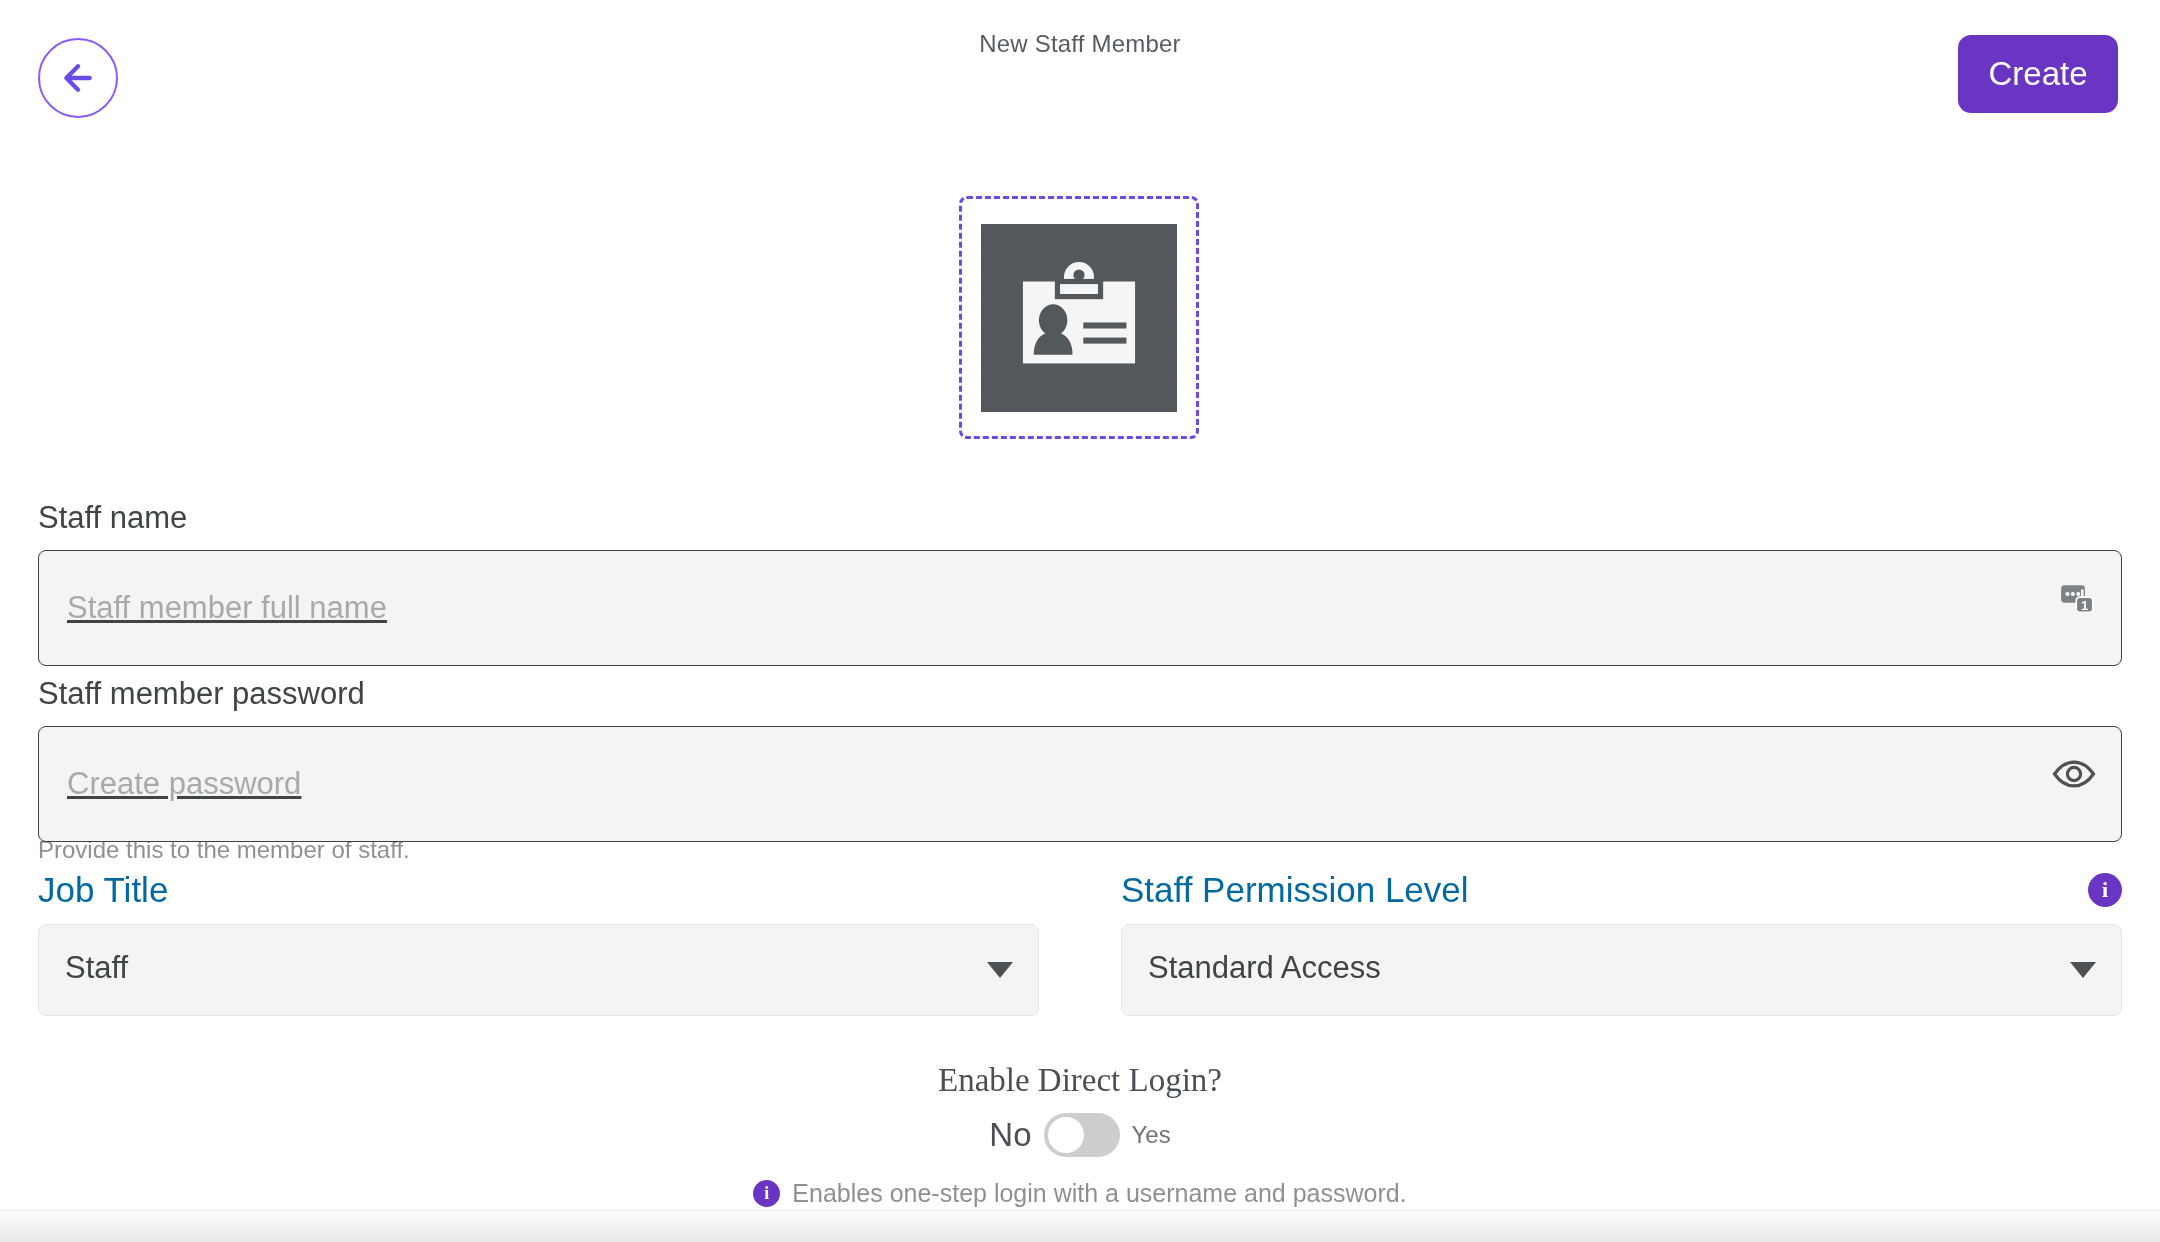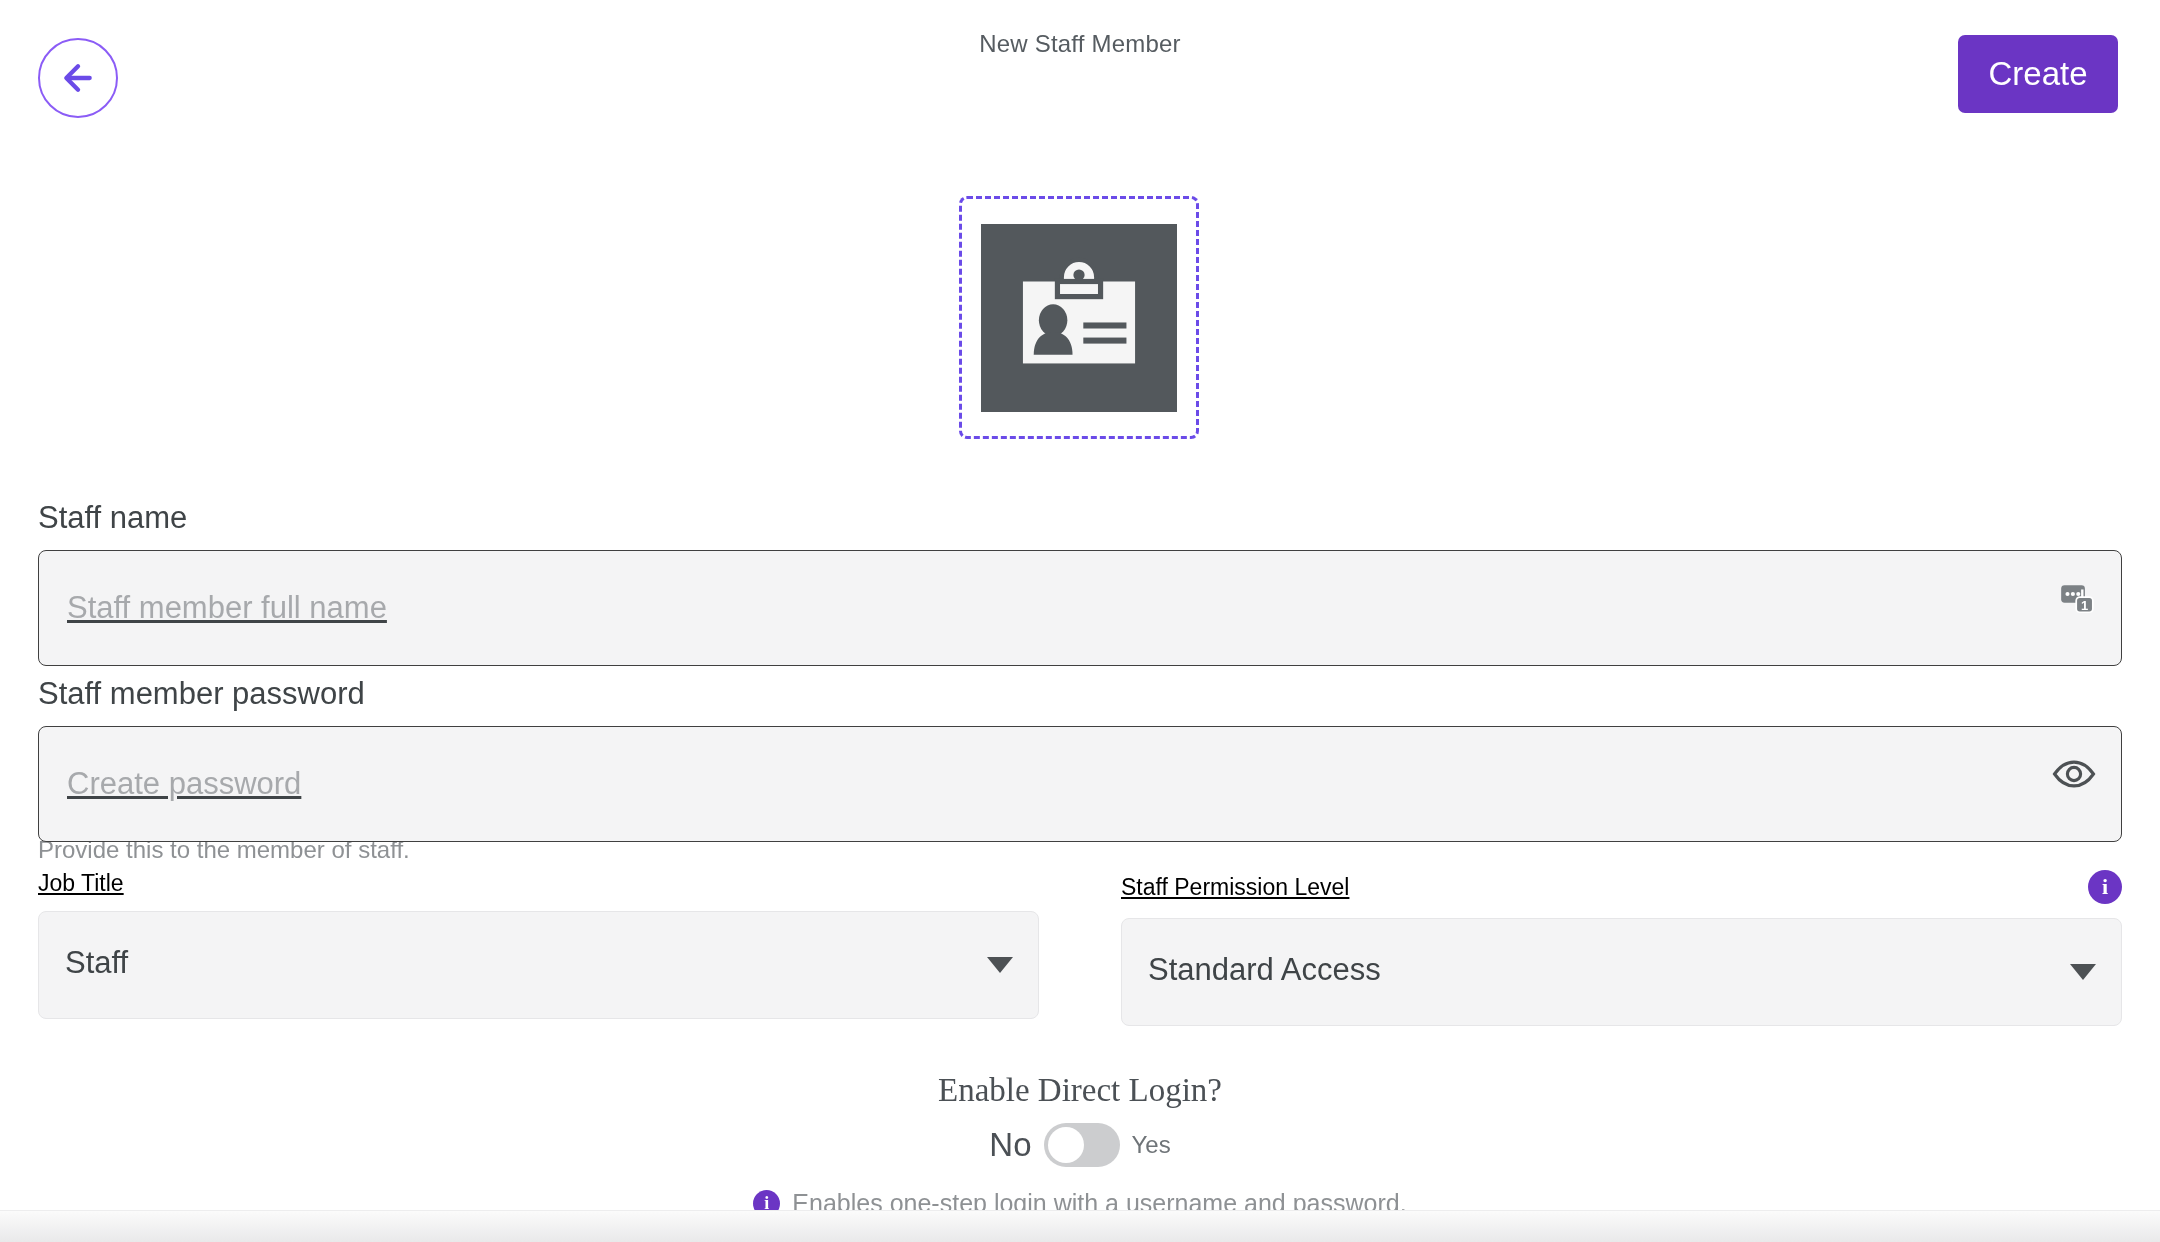--- a/index.html
+++ b/index.html
@@ -60,21 +60,21 @@
     right: 42px;
     top: 35px;
     min-width: 160px;
     height: 78px;
     padding: 0 30px;
     background: #6b35c4;
     color: #ffffff;
     font-size: 33px;
     font-weight: 400;
     border: none;
-    border-radius: 7px;
+    border-radius: 13px;
     cursor: pointer;
     font-family: "Liberation Sans", sans-serif;
     display: flex;
     align-items: center;
     justify-content: center;
   }
 
   
   .avatar-dropzone {
     position: absolute;
@@ -156,25 +156,24 @@
   .row-two {
     position: relative;
     margin-top: 6px;
     display: flex;
     gap: 82px;
     padding: 0 38px;
   }
   .col { flex: 1 1 0; position: relative; }
 
   .col-label {
-    font-size: 23px;
-    color: #000000;
+    font-size: 35px;
+    color: #0369a1;
     margin-bottom: 14px;
     display: block;
-    text-decoration: underline;
   }
   .col-label-row {
     display: flex;
     align-items: center;
     justify-content: space-between;
     margin-bottom: 14px;
   }
   .col-label-row .col-label { margin-bottom: 0; }
 
   .info-badge {
@@ -189,21 +188,21 @@
     display: flex;
     align-items: center;
     justify-content: center;
     cursor: pointer;
     flex: none;
   }
 
   .select-wrap { position: relative; }
   .select-box {
     width: 100%;
-    height: 108px;
+    height: 92px;
     background: #f4f4f5;
     border: 1px solid #e6e6e8;
     border-radius: 8px;
     display: flex;
     align-items: center;
     padding: 0 70px 4px 26px;
     font-size: 31px;
     color: #3f4447;
     cursor: pointer;
   }

